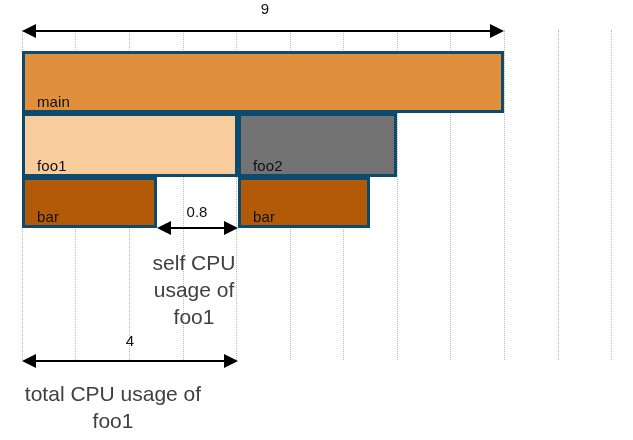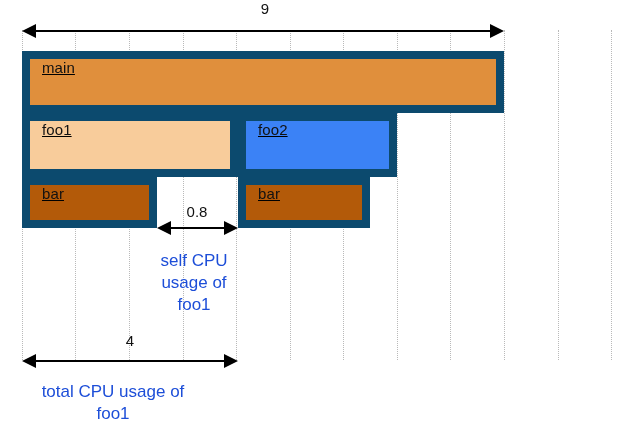--- a/index.html
+++ b/index.html
@@ -26,24 +26,23 @@
   .gridline {
     position: absolute;
     top: 30px;
     width: 0;
     border-left: 1px dotted #b9b9b9;
     height: 330px;
   }
   .frame {
     position: absolute;
     box-sizing: border-box;
-    border: 8px solid #0c4a6e;
+    border: 3px solid #0c4a6e;
     display: flex;
-    align-items: flex-start;
-    text-decoration: underline;
+    align-items: flex-end;
   }
   .frame-label {
     font-size: 15px;
     color: #111111;
     padding-left: 12px;
     white-space: nowrap;
     letter-spacing: 0.1px;
   }
   .measure-line {
     position: absolute;
@@ -64,22 +63,22 @@
   }
   .measure-value {
     position: absolute;
     font-size: 15px;
     color: #111111;
     text-align: center;
     white-space: nowrap;
   }
   .caption {
     position: absolute;
-    font-size: 17px;
-    color: #1d4ed8;
+    font-size: 21px;
+    color: #404040;
     text-align: center;
     line-height: 1.28;
   }
 </style>
 </head>
 <body>
 
 <div id="stage">
 
   <div class="grid-layer">
@@ -102,21 +101,21 @@
   <div class="arrow-head left" style="left:22px; top:24px;"></div>
   <div class="arrow-head right" style="left:490px; top:24px;"></div>
 
   <div class="frame" style="left:22px; top:51px; width:482px; height:62px; background:#E08F3C;">
     <span class="frame-label">main</span>
   </div>
 
   <div class="frame" style="left:22px; top:113px; width:216px; height:64px; background:#F8CC9B;">
     <span class="frame-label">foo1</span>
   </div>
-  <div class="frame" style="left:238px; top:113px; width:159px; height:64px; background:#3b82f6;">
+  <div class="frame" style="left:238px; top:113px; width:159px; height:64px; background:#737373;">
     <span class="frame-label">foo2</span>
   </div>
 
   <div class="frame" style="left:22px; top:177px; width:135px; height:51px; background:#B35A09;">
     <span class="frame-label">bar</span>
   </div>
   <div class="frame" style="left:238px; top:177px; width:132px; height:51px; background:#B35A09;">
     <span class="frame-label">bar</span>
   </div>
 

